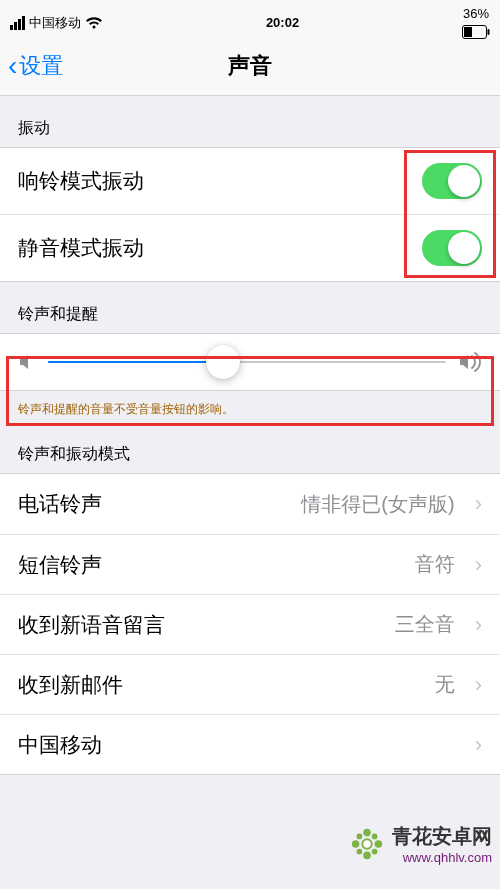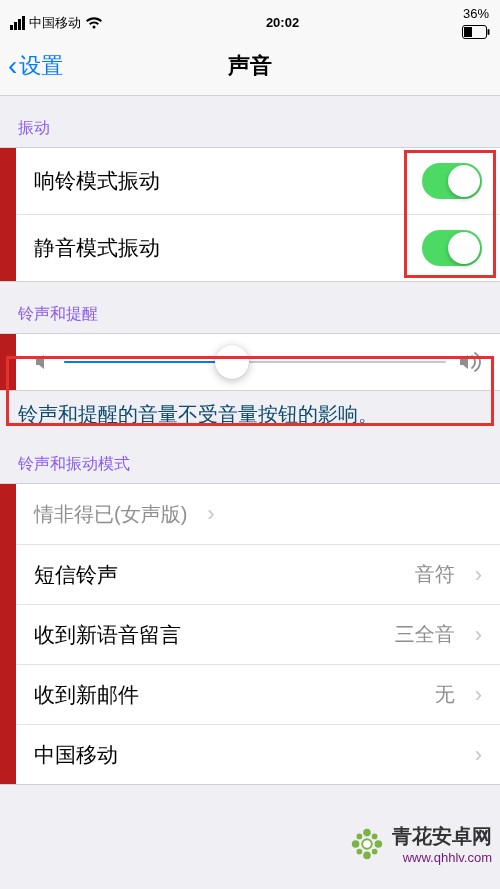--- a/index.html
+++ b/index.html
@@ -43,24 +43,24 @@
       display: flex;
       align-items: center;
       color: #007aff;
       font-size: 22px;
       gap: 2px;
     }
     .back-chev { font-size: 28px; line-height: 1; font-weight:300; }
     .nav-title { font-size: 22px; font-weight: 600; }
     .section-header {
       font-size: 16px;
-      color: #8b5cf6;
+      color: #000000;
       padding: 22px 18px 8px;
     }
-    .group { background: #b91c1c; border-top: 1px solid #d1d1d6; border-bottom: 1px solid #d1d1d6; padding-left: 16px; }
+    .group { background: #f9a8d4; border-top: 1px solid #d1d1d6; border-bottom: 1px solid #d1d1d6; }
     .row {
       display: flex;
       align-items: center;
       justify-content: space-between;
       padding: 15px 18px;
       font-size: 21px;
       min-height: 60px;
       background: #fff;
     }
     .row + .row { border-top: 1px solid #e4e4e8; }
@@ -100,21 +100,21 @@
     }
     .slider-thumb {
       position:absolute; top:50%; transform:translate(-50%,-50%);
       width:34px; height:34px; background:#fff; border-radius:50%;
       box-shadow:0 2px 8px rgba(0,0,0,.25), 0 0 1px rgba(0,0,0,.2);
     }
     .highlight-box-slider {
       position:absolute; left:6px; right:6px; top:356px; height:70px;
       border:3px solid #e63131; pointer-events:none;
     }
-    .footer-note { font-size:20px; color:#0c4a6e; padding:10px 18px 4px; }
+    .footer-note { font-size:12px; color:#a16207; padding:10px 18px 4px; }
     .watermark {
       position:absolute; bottom:24px; right:8px; display:flex; align-items:center; gap:6px;
       font-size:20px; font-weight:600; color:#333;
     }
     .wm-url { font-size:13px; color:#701a75; font-weight:400; display:block; text-align:right; }
     .wm-logo { width:38px; height:38px; }
   </style>
 </head>
 <body>
 
@@ -182,20 +182,21 @@
         <path d="M14 4c2 1.5 3 3.5 3 6s-1 4.5-3 6M17 1c3 2 5 5 5 9s-2 7-5 9" stroke="#8e8e93" stroke-width="1.8" fill="none" stroke-linecap="round"></path>
       </svg>
   </div>
 </div>
 <div class="highlight-box-slider"></div>
 <div class="footer-note">铃声和提醒的音量不受音量按钮的影响。</div>
 
 <div class="section-header">铃声和振动模式</div>
 <div class="group">
   <div class="row">
+    <div class="row-label">电话铃声</div>
     <div class="row-value">
         <span>情非得已(女声版)</span>
         <span class="chevron">›</span>
       </div>
   </div>
   <div class="row">
     <div class="row-label">短信铃声</div>
     <div class="row-value">
         <span>音符</span>
         <span class="chevron">›</span>

